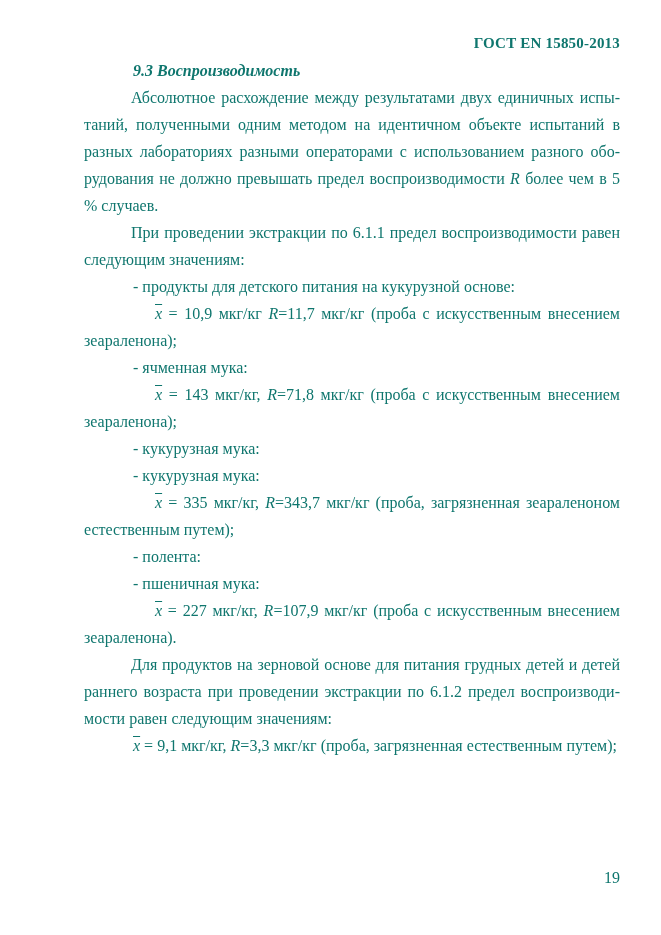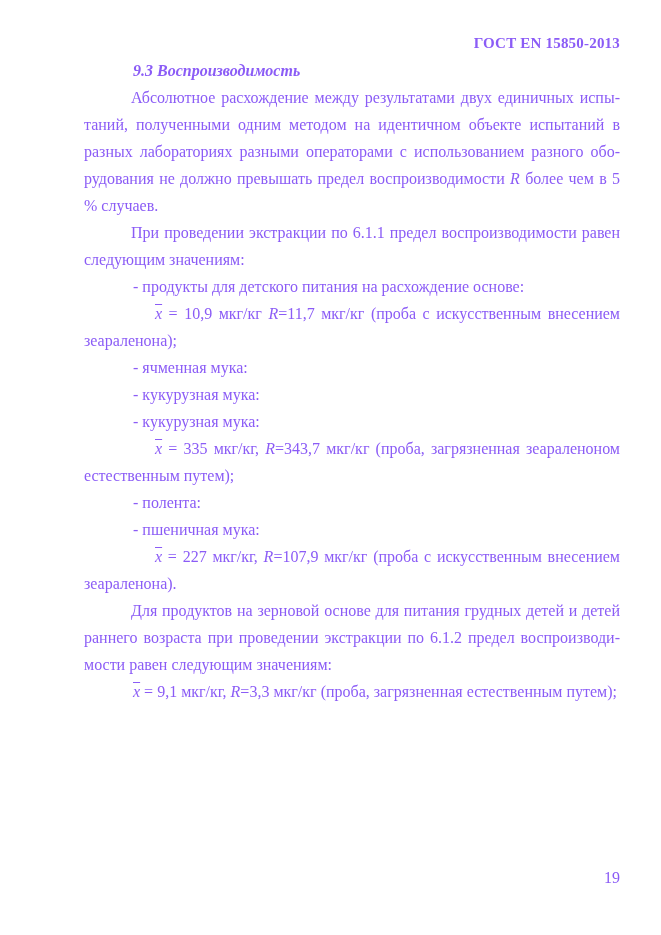--- a/index.html
+++ b/index.html
@@ -6,21 +6,21 @@
     margin: 0;
     padding: 0;
     background: #ffffff;
   }
   .page {
     position: relative;
     width: 661px;
     height: 935px;
     box-sizing: border-box;
     background: #ffffff;
-    color: #8b5cf6;
+    color: #0f766e;
     font-family: "Liberation Serif", serif;
     font-size: 16px;
     line-height: 27px;
     padding: 30px 41px 20px 84px;
     overflow: hidden;
   }
   .doc-header {
     text-align: right;
     font-weight: 700;
     font-size: 15px;
@@ -70,24 +70,25 @@
 <div class="page">
 
   <div class="doc-header"><span>ГОСТ EN 15850-2013</span></div>
 
   <div class="heading">9.3 Воспроизводимость</div>
 
   <p class="body-par"><span>Абсолютное расхождение между результатами двух единичных испы­таний, полученными одним методом на идентичном объекте испытаний в разных лабораториях разными операторами с использованием разного обо­рудования не должно превышать предел воспроизводимости </span><span class="var">R</span><span> более чем в 5 % случаев.</span></p>
 
   <p class="body-par">При проведении экстракции по 6.1.1 предел воспроизводимости равен следующим значениям:</p>
 
-  <p class="list-item">- продукты для детского питания на расхождение основе:</p>
+  <p class="list-item">- продукты для детского питания на кукурузной основе:</p>
   <p class="formula"><span class="xbar">x</span><span> = 10,9 мкг/кг </span><span class="var">R</span><span>=11,7 мкг/кг (проба с искусственным внесением зеараленона);</span></p>
 
   <p class="list-item">- ячменная мука:</p>
+  <p class="formula"><span class="xbar">x</span><span> = 143 мкг/кг, </span><span class="var">R</span><span>=71,8 мкг/кг (проба с искусственным внесением зеараленона);</span></p>
 
   <p class="list-item">- кукурузная мука:</p>
 
   <p class="list-item">- кукурузная мука:</p>
   <p class="formula"><span class="xbar">x</span><span> = 335 мкг/кг, </span><span class="var">R</span><span>=343,7 мкг/кг (проба, загрязненная зеараленоном естественным путем);</span></p>
 
   <p class="list-item">- полента:</p>
 
   <p class="list-item">- пшеничная мука:</p>
   <p class="formula"><span class="xbar">x</span><span> = 227 мкг/кг, </span><span class="var">R</span><span>=107,9 мкг/кг (проба с искусственным внесением зеараленона).</span></p>

